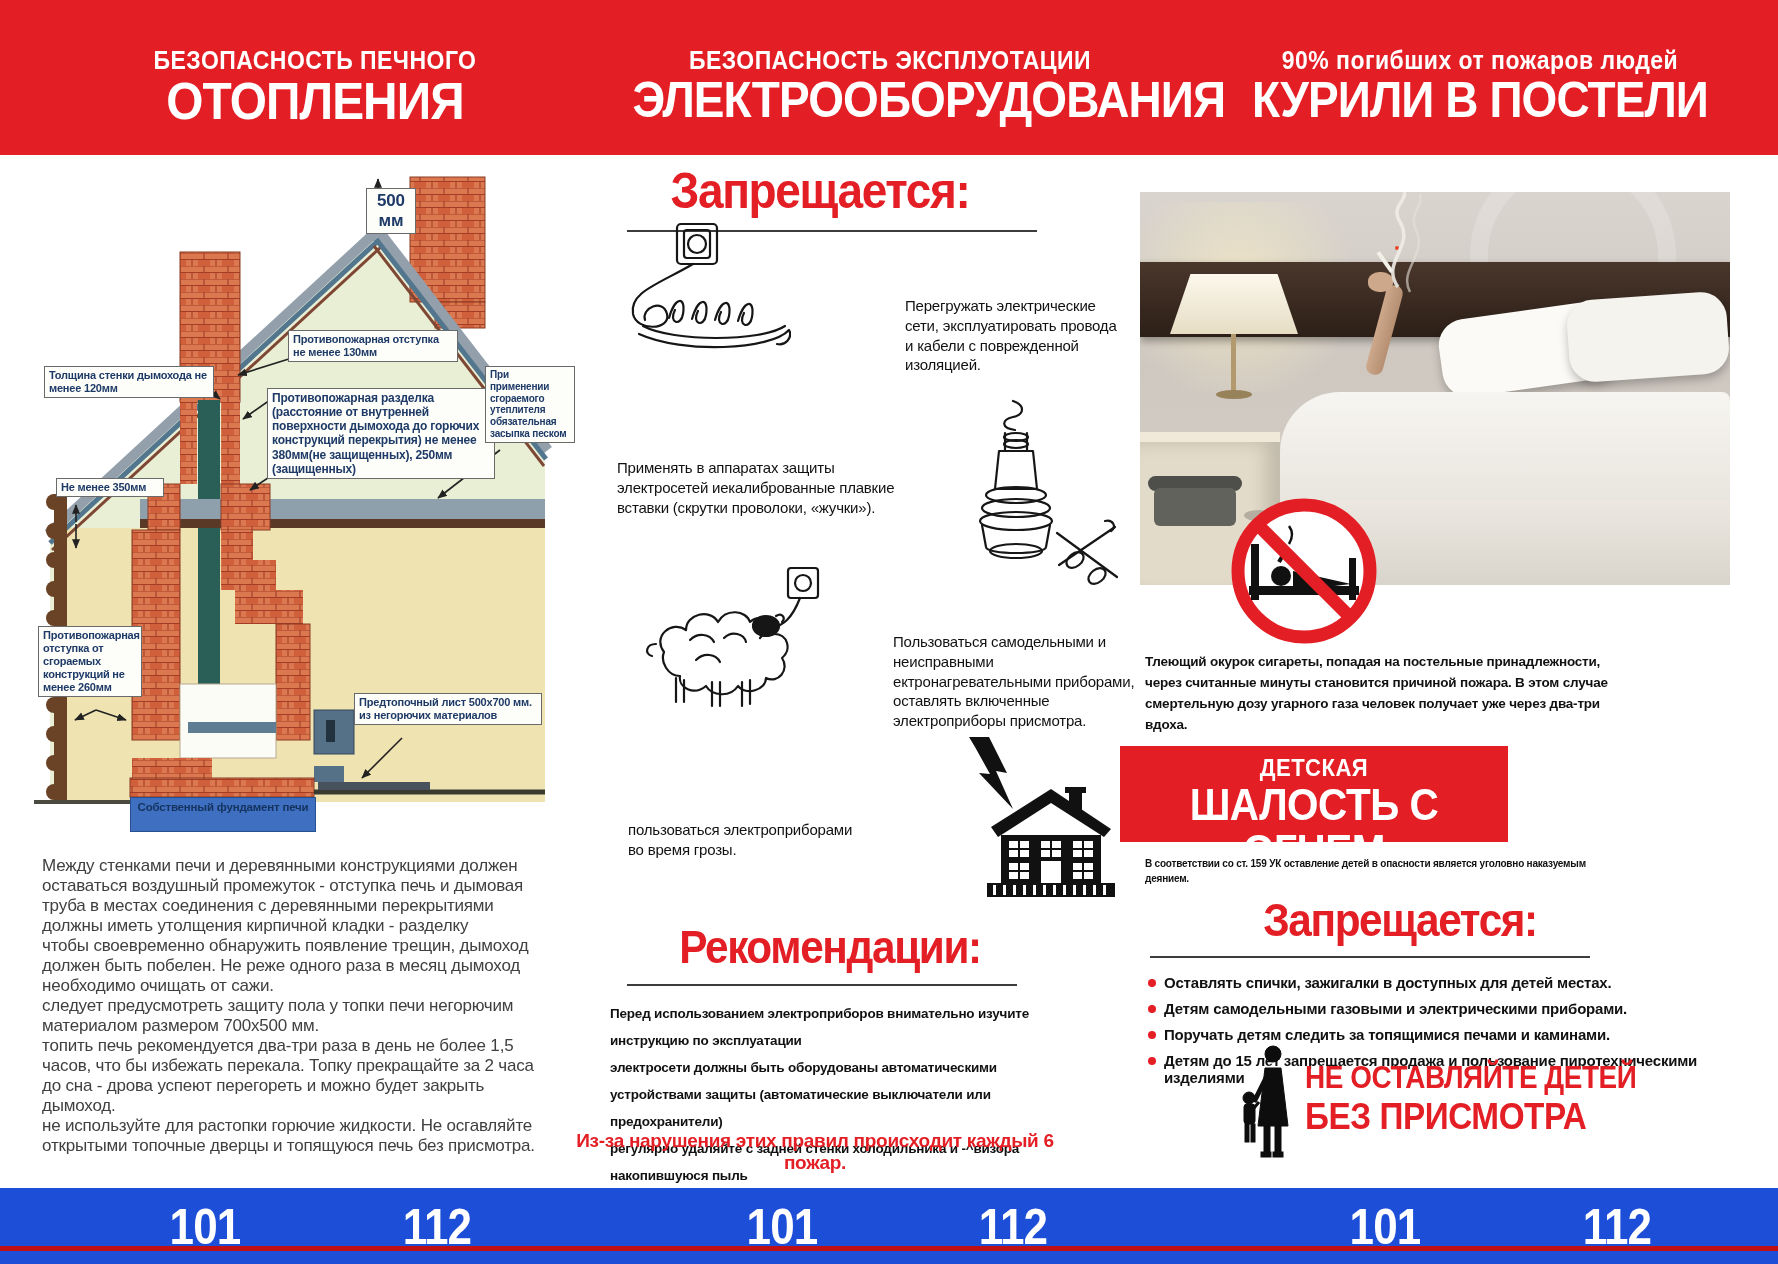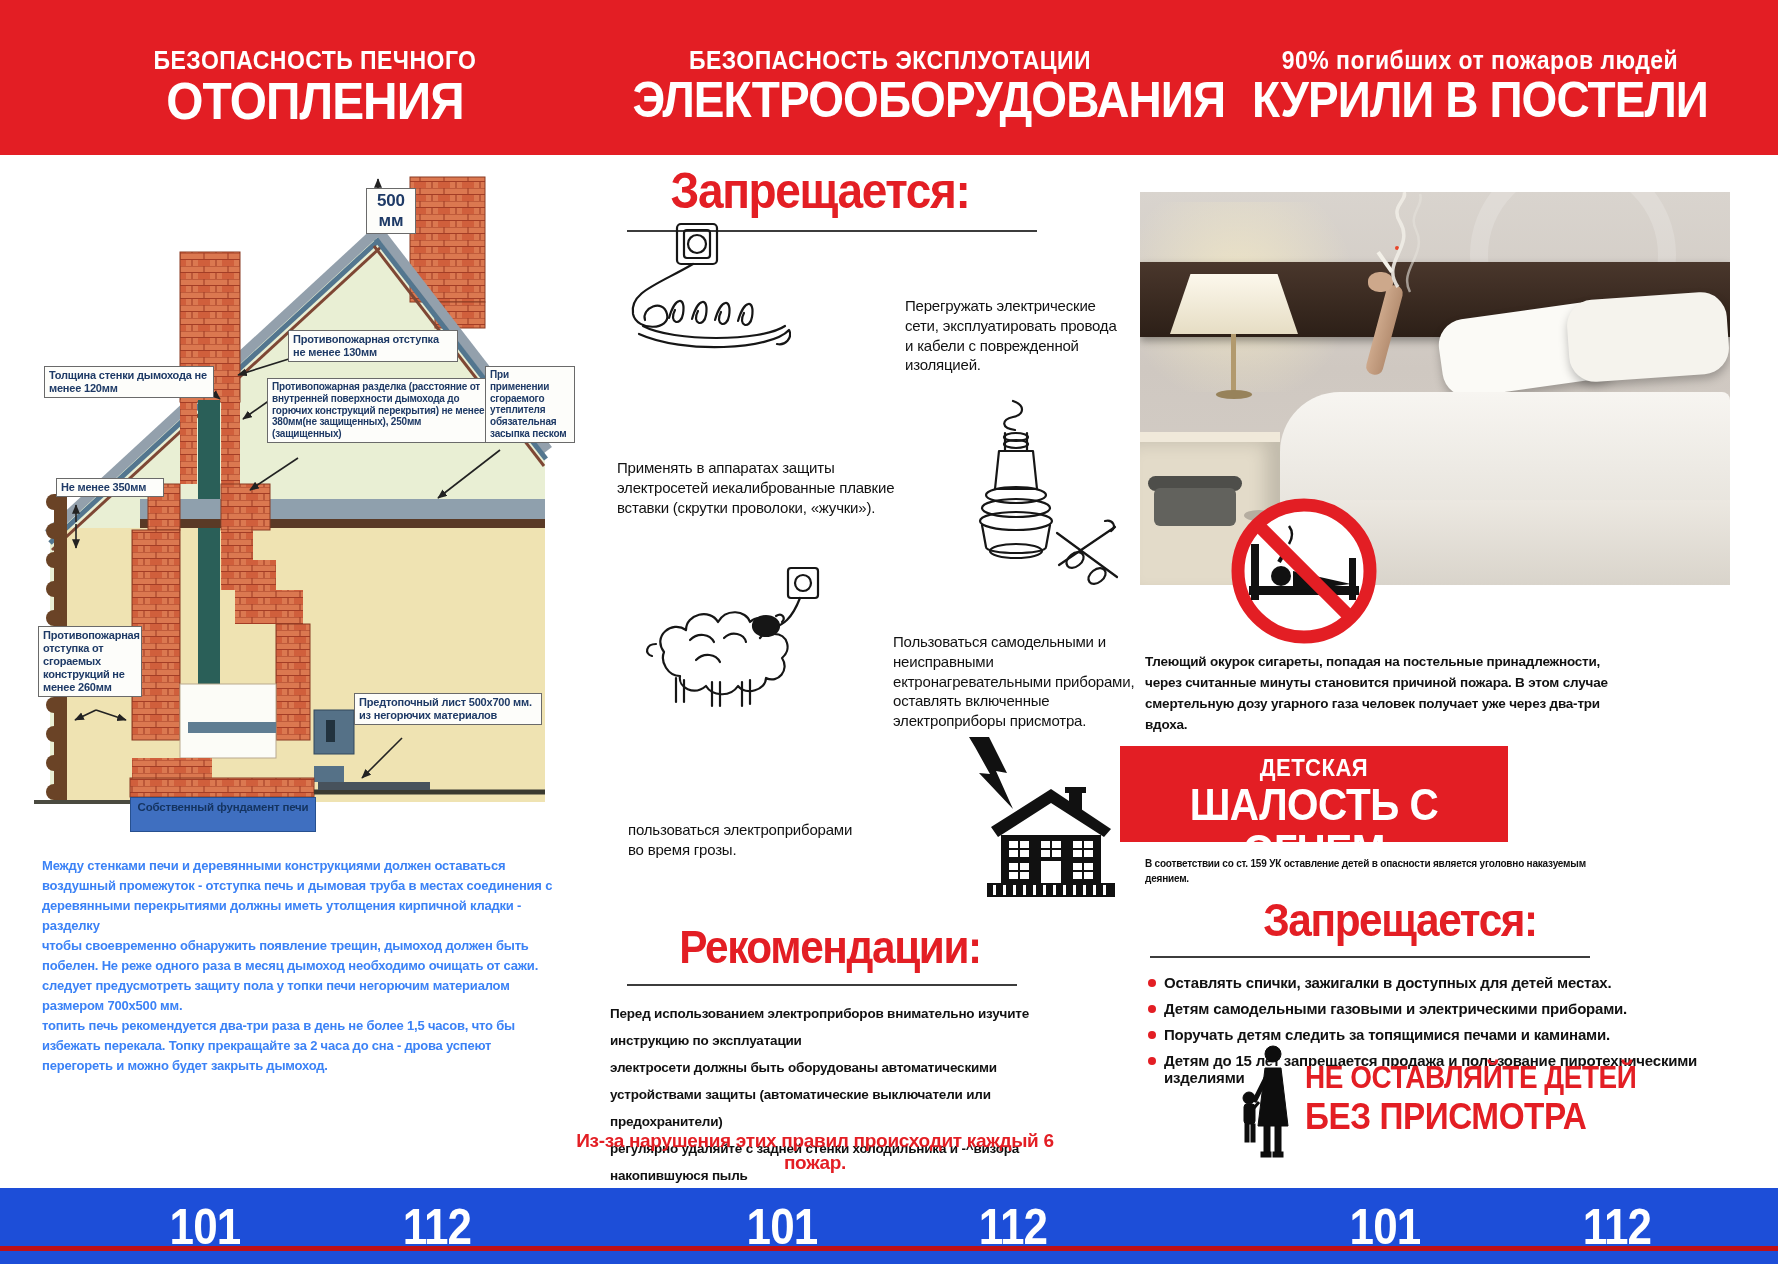--- a/index.html
+++ b/index.html
@@ -12,21 +12,21 @@
   .band{left:0;top:0;width:1778px;height:155px;background:#e31e24;}
   .band-group{top:0;height:155px;text-align:center;color:#fff;}
   .band-l1{font-size:25px;font-weight:900;letter-spacing:.5px;margin-top:46px;}
   .band-l2{font-size:52px;font-weight:900;letter-spacing:-1px;line-height:1.02;}
   
   #diagram{left:30px;top:162px;width:540px;height:676px;}
   .dlabel{position:absolute;background:#fdfdfa;border:1px solid #6a6a6a;color:#1e3a66;
           font-size:11px;font-weight:700;line-height:1.18;padding:2px 4px;letter-spacing:-.2px;}
   .dlabel.blue{background:#3f6fc0;border-color:#27508f;color:#14335f;text-align:center;}
   
-  .paragraph{font-size:13px;font-weight:700;line-height:20px;letter-spacing:-.2px;color:#3b82f6;}
+  .paragraph{font-size:17px;font-weight:400;line-height:20px;letter-spacing:-.2px;color:#404040;}
   .itemtext{font-size:15px;font-weight:400;line-height:1.32;letter-spacing:-.2px;}
   .redhead{color:#e31e24;font-weight:900;letter-spacing:-1.5px;text-align:center;}
   .rule{background:#3c3c3c;height:2px;}
   .warnred{color:#e31e24;font-weight:700;text-align:center;font-size:19px;letter-spacing:-.3px;}
   
   #photo{left:1140px;top:192px;width:590px;height:393px;overflow:hidden;
          background:linear-gradient(180deg,#d9d4ce 0%,#cfc8c1 45%,#d6d0c8 100%);}
   .banner{background:#e31e24;color:#fff;text-align:center;}
   .banner .b1{font-size:24px;font-weight:900;margin-top:8px;letter-spacing:.5px;}
   .banner .b2{font-size:44px;font-weight:900;letter-spacing:-.5px;line-height:1.05;}
@@ -143,33 +143,34 @@
         <line x1="46" y1="362" x2="46" y2="386" marker-end="url(#ar)"></line>
         <line x1="66" y1="548" x2="45" y2="558" marker-end="url(#ar)"></line>
         <line x1="66" y1="548" x2="96" y2="558" marker-end="url(#ar)"></line>
         <line x1="372" y1="576" x2="332" y2="616" marker-end="url(#ar)"></line>
       </g>
     </svg>
     
     <div class="dlabel" style="left:336px;top:26px;width:40px;font-size:17px;text-align:center;">500 мм</div>
     <div class="dlabel" style="left:258px;top:168px;width:160px;">Противопожарная отступка не менее 130мм</div>
     <div class="dlabel" style="left:14px;top:204px;width:160px;">Толщина стенки дымохода не менее 120мм</div>
-    <div class="dlabel" style="left:237px;top:216px;width:218px;font-size:10px;">Противопожарная разделка (расстояние от внутренней поверхности дымохода до горючих конструкций перекрытия) не менее 380мм(не защищенных), 250мм (защищенных)</div>
+    <div class="dlabel" style="left:237px;top:226px;width:218px;font-size:12px;">Противопожарная разделка (расстояние от внутренней поверхности дымохода до горючих конструкций перекрытия) не менее 380мм(не защищенных), 250мм (защищенных)</div>
     <div class="dlabel" style="left:455px;top:204px;width:80px;font-size:10px;">При применении сгораемого утеплителя обязательная засыпка песком</div>
     <div class="dlabel" style="left:26px;top:316px;width:98px;">Не менее 350мм</div>
     <div class="dlabel" style="left:8px;top:464px;width:94px;font-size:11px;">Противопожарная отступка от сгораемых конструкций не менее 260мм</div>
     <div class="dlabel" style="left:324px;top:531px;width:178px;">Предтопочный лист 500x700 мм. из негорючих материалов</div>
     <div class="dlabel blue" style="left:100px;top:635px;width:176px;height:28px;font-size:11.5px;padding-top:3px;">Собственный фундамент печи</div>
   </div>
 
   <div class="abs paragraph" style="left:42px;top:856px;width:512px;">
     <div>Между стенками печи и деревянными конструкциями должен оставаться воздушный промежуток - отступка печь и дымовая труба в местах соединения с деревянными перекрытиями должны иметь утолщения кирпичной кладки - разделку</div>
     <div>чтобы своевременно обнаружить появление трещин, дымоход должен быть побелен. Не реже одного раза в месяц дымоход необходимо очищать от сажи.</div>
     <div>следует предусмотреть защиту пола у топки печи негорючим материалом размером 700x500 мм.</div>
     <div>топить печь рекомендуется два-три раза в день не более 1,5 часов, что бы избежать перекала. Топку прекращайте за 2 часа до сна - дрова успеют перегореть и можно будет закрыть дымоход.</div>
+    <div>не используйте для растопки горючие жидкости. Не осгавляйте открытыми топочные дверцы и топящуюся печь без присмотра.</div>
   </div>
 
   <div class="abs redhead cond" style="left:560px;top:162px;width:520px;font-size:50px;">Запрещается:</div>
   <div class="abs rule" style="left:627px;top:230px;width:410px;"></div>
 
   <svg class="abs" style="left:613px;top:218px;" width="178" height="142" viewBox="0 0 178 142">
     <g class="sketch">
       <rect x="64" y="6" width="40" height="40" rx="4"></rect>
       <rect x="71" y="12" width="26" height="28" rx="3"></rect>
       <circle cx="84" cy="26" r="9"></circle>

